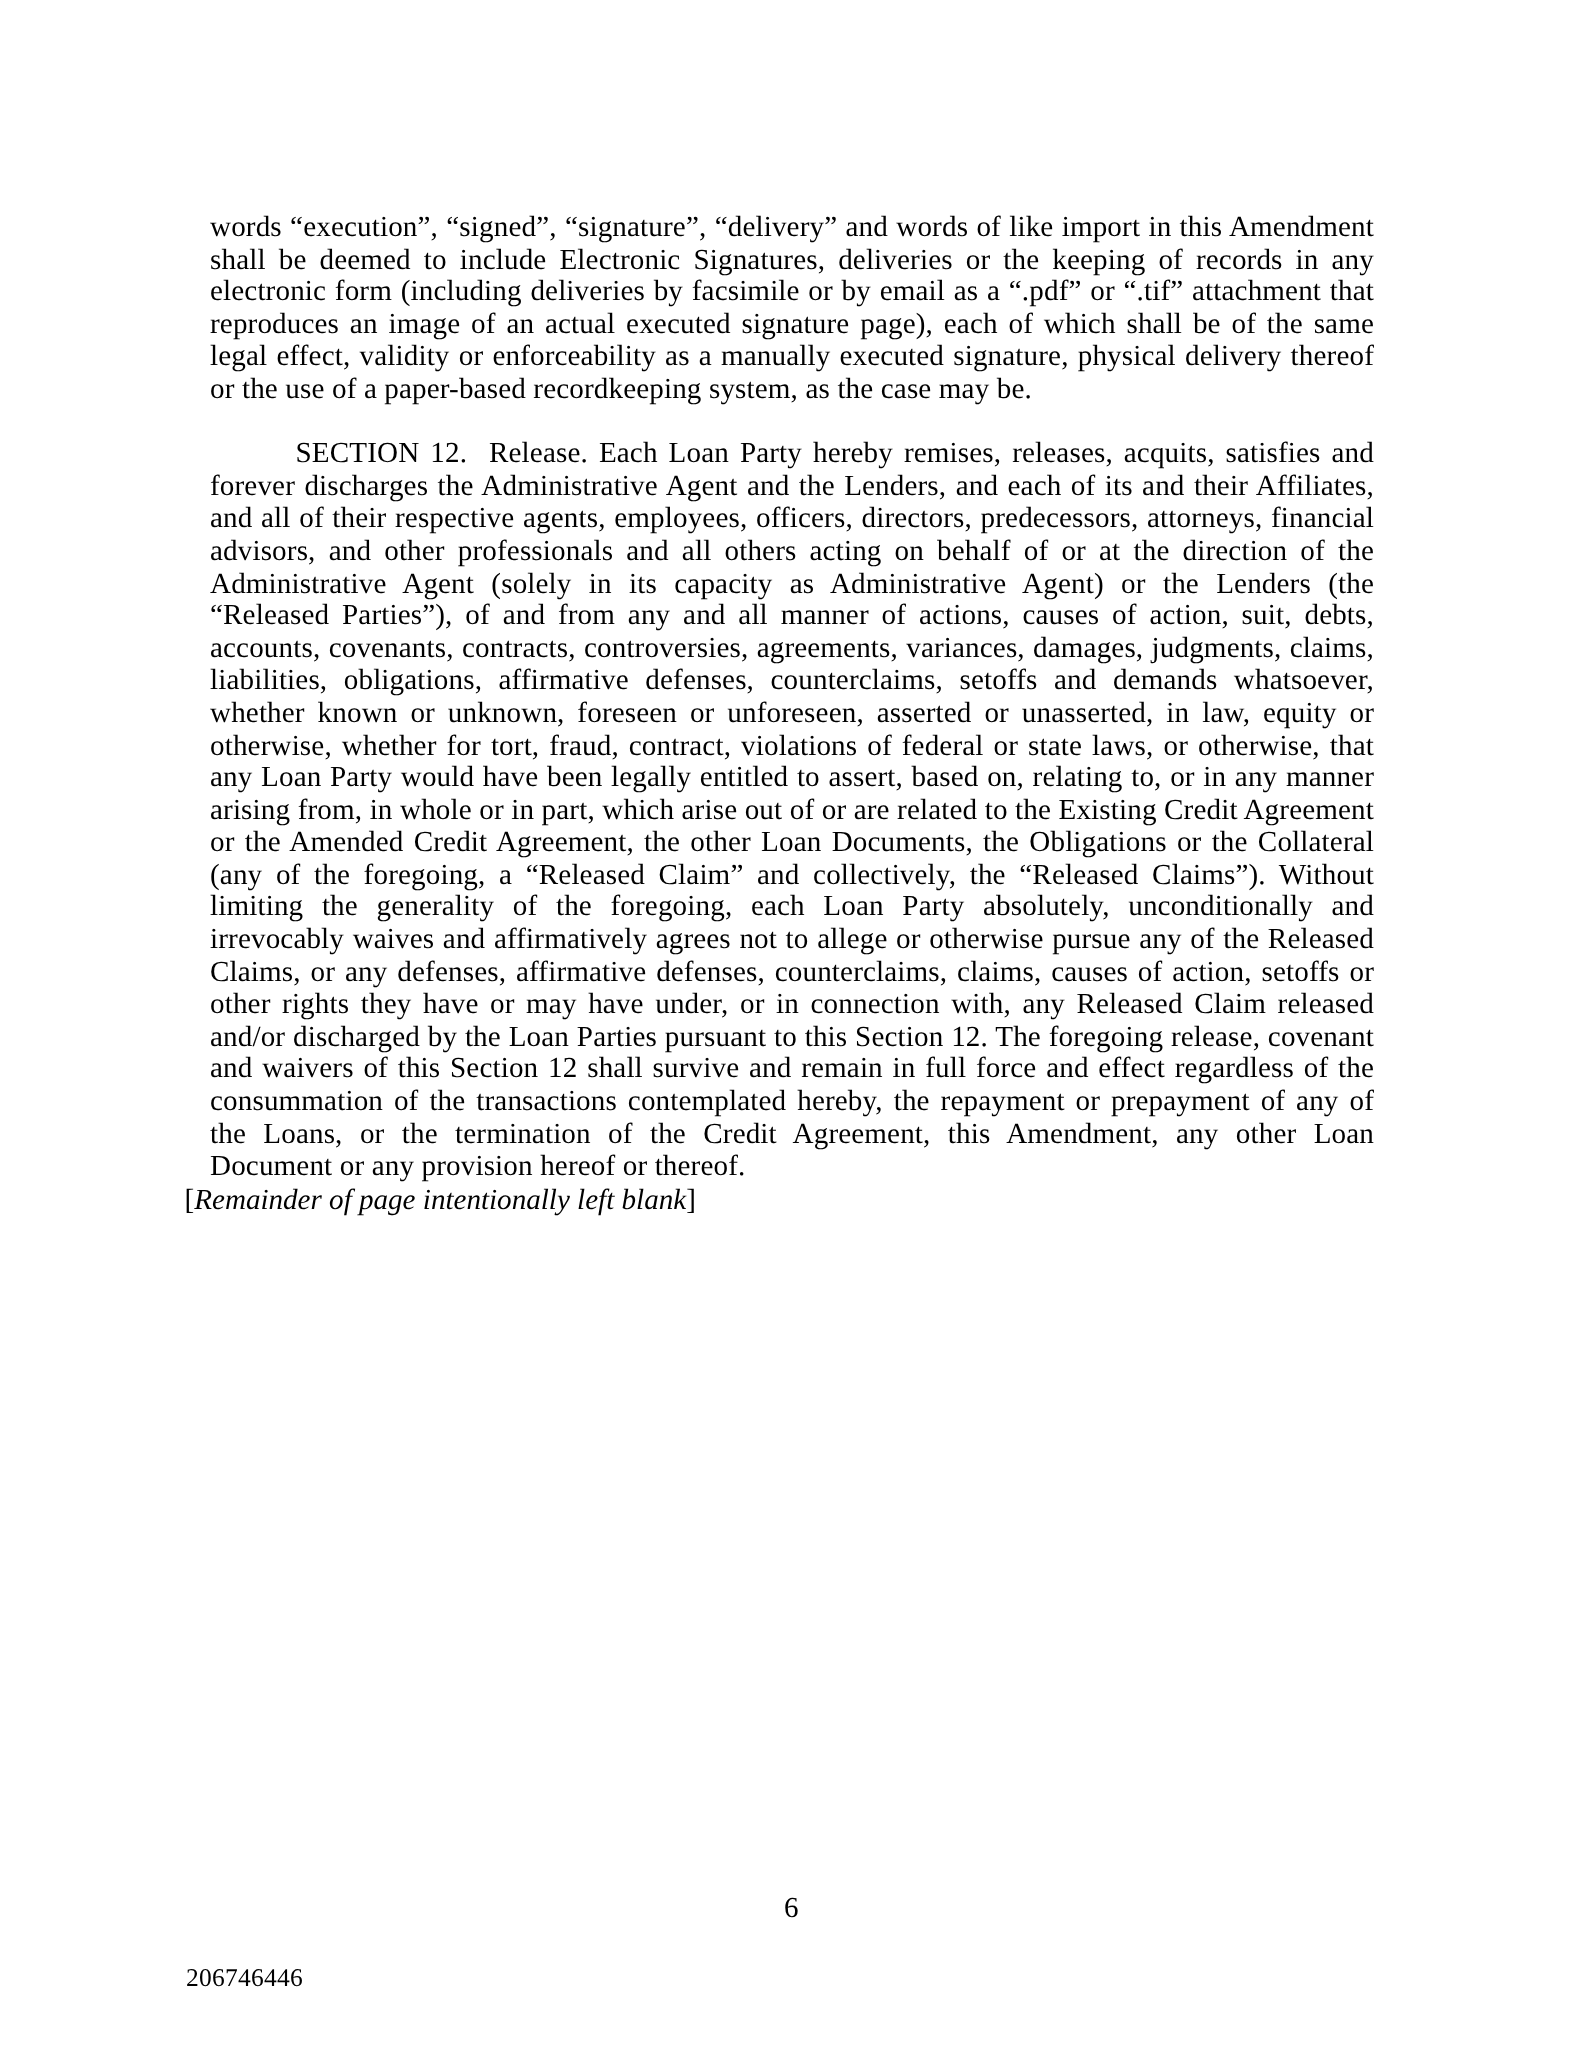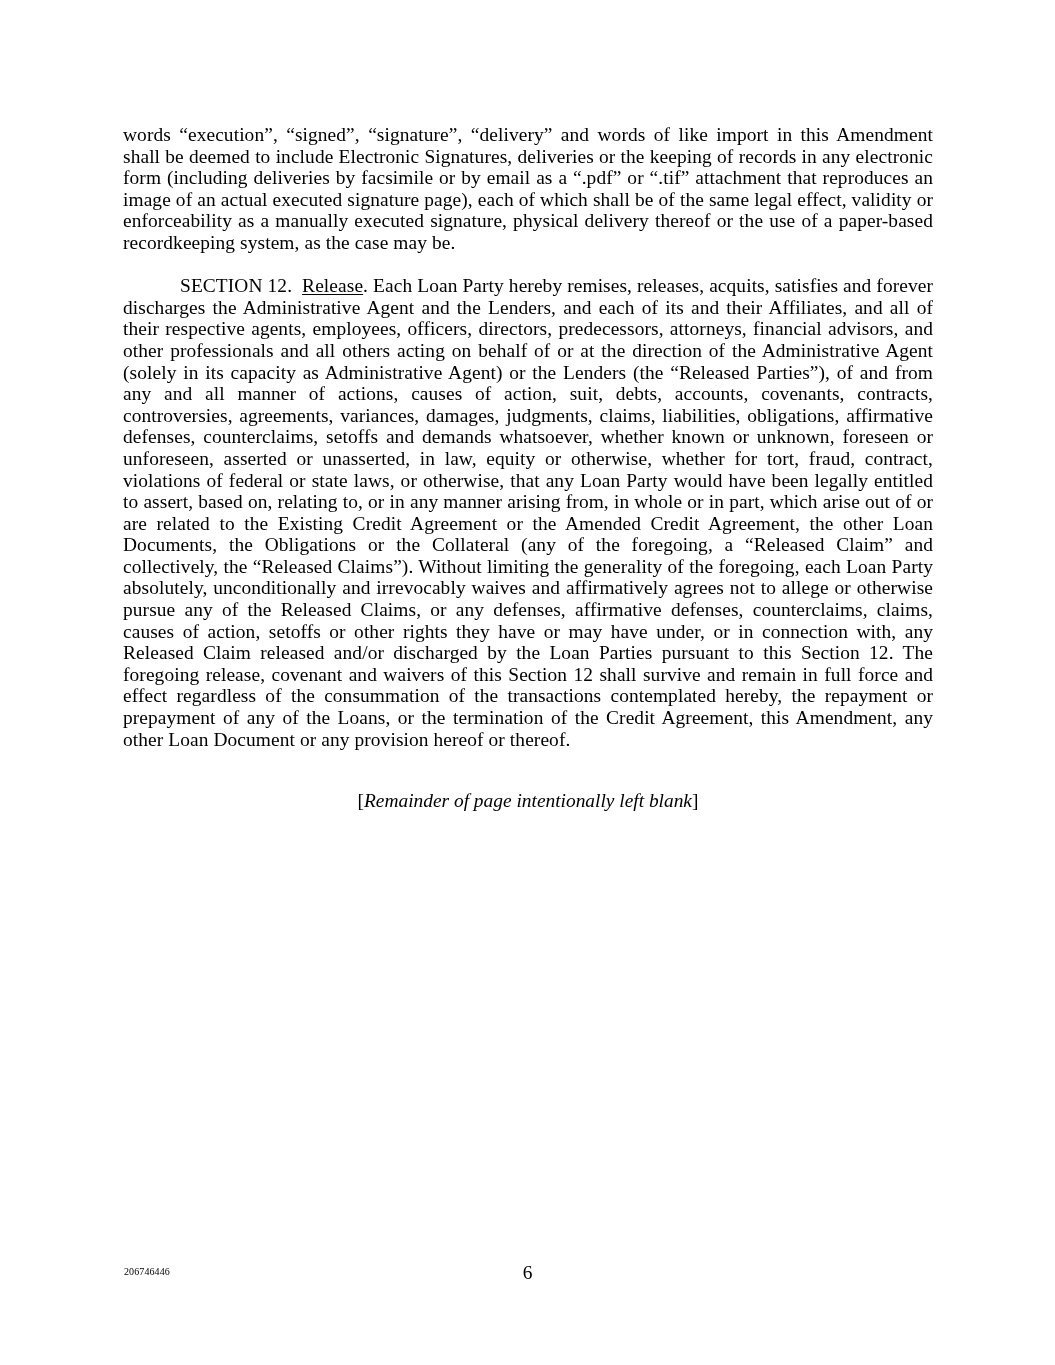--- a/index.html
+++ b/index.html
@@ -21,67 +21,66 @@
     overflow: hidden;
     box-sizing: border-box;
   }
   .content {
     position: absolute;
     left: 123px;
     top: 124px;
     width: 810px;
   }
   p.body-para {
-    margin: 0;
+    margin: 17px;
     font-size: 19.4px;
     line-height: 21.6px;
     text-align: justify;
     text-justify: inter-word;
     letter-spacing: 0.005em;
   }
   p.body-para + p.body-para {
     margin-top: 21.6px;
   }
   .indent {
     display: inline-block;
     width: 57px;
   }
   .u {
-    text-decoration: underline;
     text-underline-offset: 2px;
   }
   .b {
     font-weight: normal;
   }
   .notice {
     position: absolute;
     left: 123px;
     top: 790px;
     width: 810px;
-    text-align: center;
+    text-align: left;
     font-size: 19.4px;
     line-height: 21.6px;
   }
   .notice .ital {
     font-style: italic;
   }
   .footer-page-number {
     position: absolute;
     left: 0;
     top: 1262px;
     width: 1055px;
     text-align: center;
     font-size: 19.4px;
     line-height: 22px;
   }
   .footer-doc-id {
     position: absolute;
     left: 124px;
-    top: 1264px;
-    font-size: 10px;
+    top: 1311px;
+    font-size: 17px;
     line-height: 15px;
     letter-spacing: 0.01em;
   }
 </style>
 </head>
 <body>
 
 <div class="page">
 
   <div class="content">

